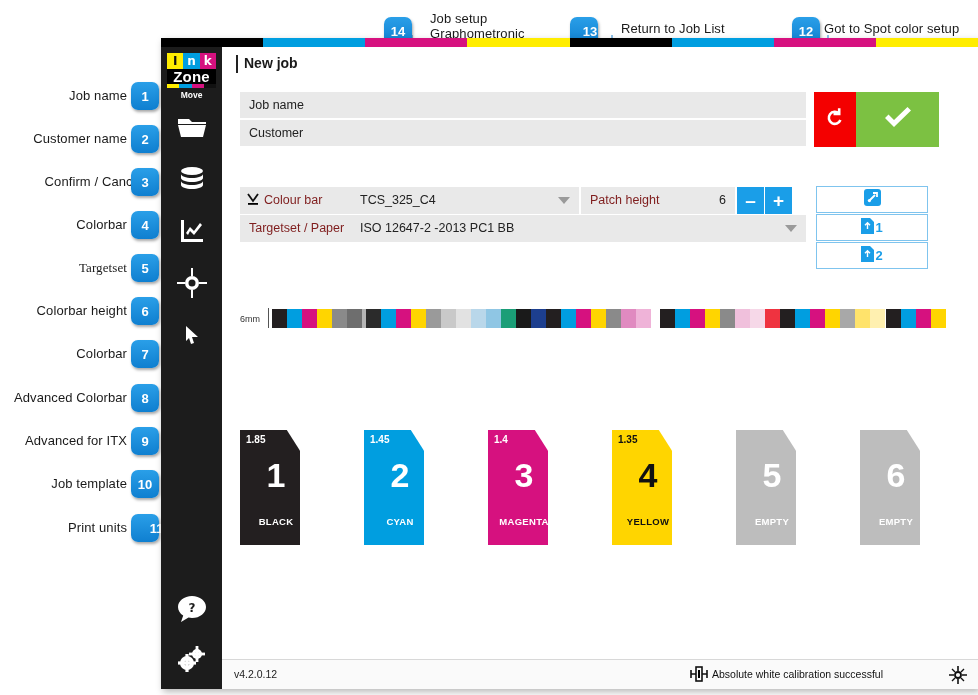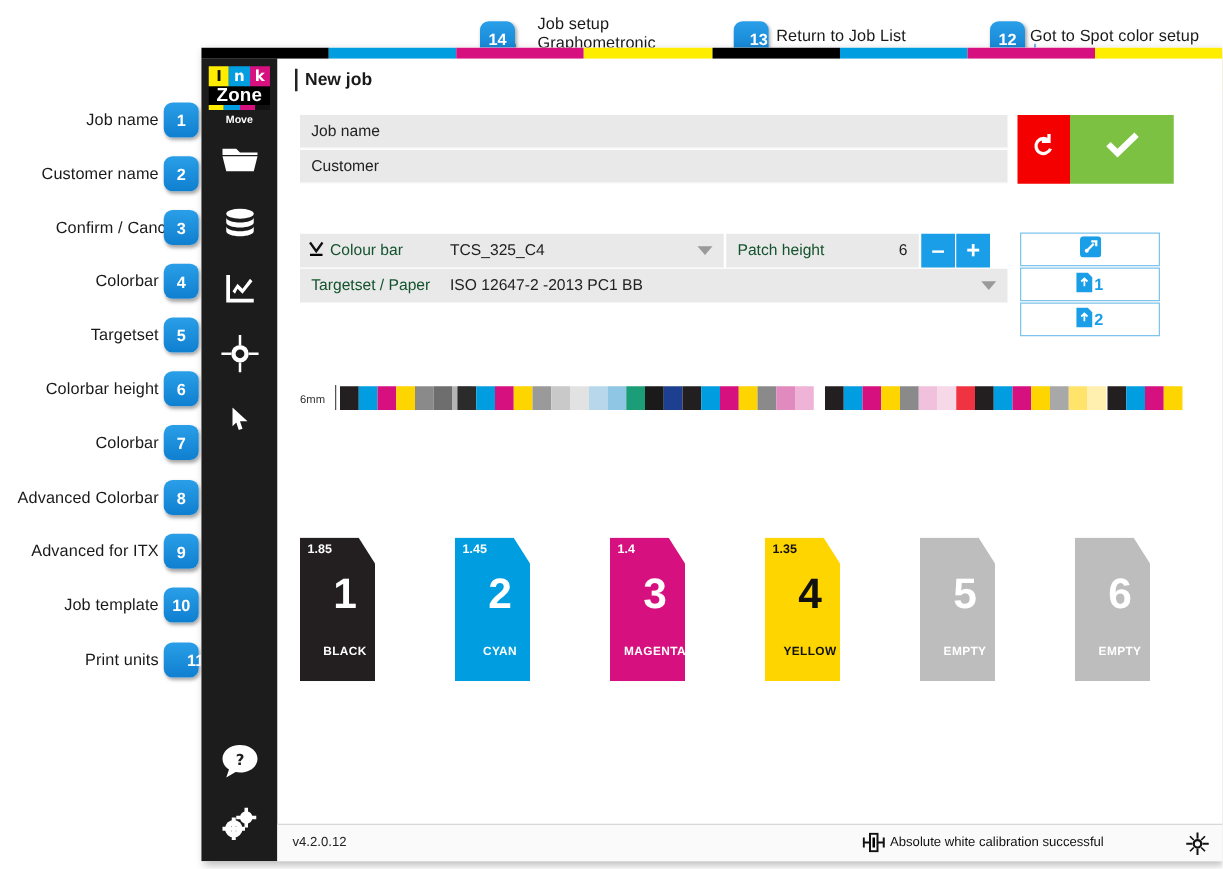--- a/index.html
+++ b/index.html
@@ -116,21 +116,21 @@
     position:absolute; left:634px; top:45px; width:83px; height:55px;
     background:#7cc142; display:flex; align-items:center; justify-content:center;
   }
 
   
   .opt-row { position:absolute; background:#e9e9e9; }
   #colourbar-row { left:18px; top:140px; width:339px; height:27px; }
   #targetset-row { left:18px; top:168px; width:566px; height:27px; }
   #patch-row { left:359px; top:140px; width:154px; height:27px; background:#e9e9e9; }
 
-  .opt-label { position:absolute; font-size:12.5px; color:#14532d; line-height:27px;text-align:center; }
+  .opt-label { position:absolute; font-size:12.5px; color:#7f1d1d; line-height:27px;text-align:center; }
   .opt-value { position:absolute; font-size:12.5px; color:#222; line-height:27px; }
   .caret-dn {
     position:absolute; width:0; height:0;
     border-left:6px solid transparent; border-right:6px solid transparent;
     border-top:7px solid #9a9a9a;
   }
   .pm-btn {
     position:absolute; top:140px; width:27px; height:27px; background:#1a9ee8;
     display:flex; align-items:center; justify-content:center;
     color:#fff; font-size:19px; font-weight:bold; line-height:0;
@@ -201,39 +201,39 @@
       <line x1="828" y1="35" x2="828" y2="47"></line>
       <line x1="612" y1="35" x2="612" y2="47"></line>
       <line x1="412" y1="35" x2="412" y2="47"></line>
     </g>
   </svg>
 
   <div class="callout-badge" style="left:384px; top:17px;">14</div>
   <div class="callout-label" style="left:430px; top:11px; text-align:left; white-space:pre-line;">Job setup
 Graphometronic</div>
 
-  <div class="callout-badge" style="left:587px; top:17px;padding-left:12px;">13</div>
+  <div class="callout-badge" style="left:570px; top:17px;padding-left:12px;">13</div>
   <div class="callout-label" style="left:621px; top:21px; text-align:left;">Return to Job List</div>
 
   <div class="callout-badge" style="left:792px; top:17px;">12</div>
   <div class="callout-label" style="left:824px; top:21px; text-align:left;">Got to Spot color setup</div>
 
   <div class="callout-label" style="left:0; top:88px; width:127px;">Job name</div>
   <div class="callout-badge" style="left:131px; top:82px;">1</div>
 
   <div class="callout-label" style="left:0; top:131px; width:127px;">Customer name</div>
   <div class="callout-badge" style="left:131px; top:125px;">2</div>
 
   <div class="callout-label" style="left:16px; top:174px; width:127px;">Confirm / Cancel</div>
   <div class="callout-badge" style="left:131px; top:168px;">3</div>
 
   <div class="callout-label" style="left:0; top:217px; width:127px;">Colorbar</div>
   <div class="callout-badge" style="left:131px; top:211px;">4</div>
 
-  <div class="callout-label" style="left:0; top:260px; width:127px;">Targetset</div>
+  <div class="callout-label" style="left:0; top:260px; width:127px;font-family:Liberation Serif, serif;">Targetset</div>
   <div class="callout-badge" style="left:131px; top:254px;">5</div>
 
   <div class="callout-label" style="left:0; top:303px; width:127px;">Colorbar height</div>
   <div class="callout-badge" style="left:131px; top:297px;">6</div>
 
   <div class="callout-label" style="left:0; top:346px; width:127px;">Colorbar</div>
   <div class="callout-badge" style="left:131px; top:340px;">7</div>
 
   <div class="callout-label" style="left:0; top:390px; width:127px;">Advanced Colorbar</div>
   <div class="callout-badge" style="left:131px; top:384px;">8</div>

